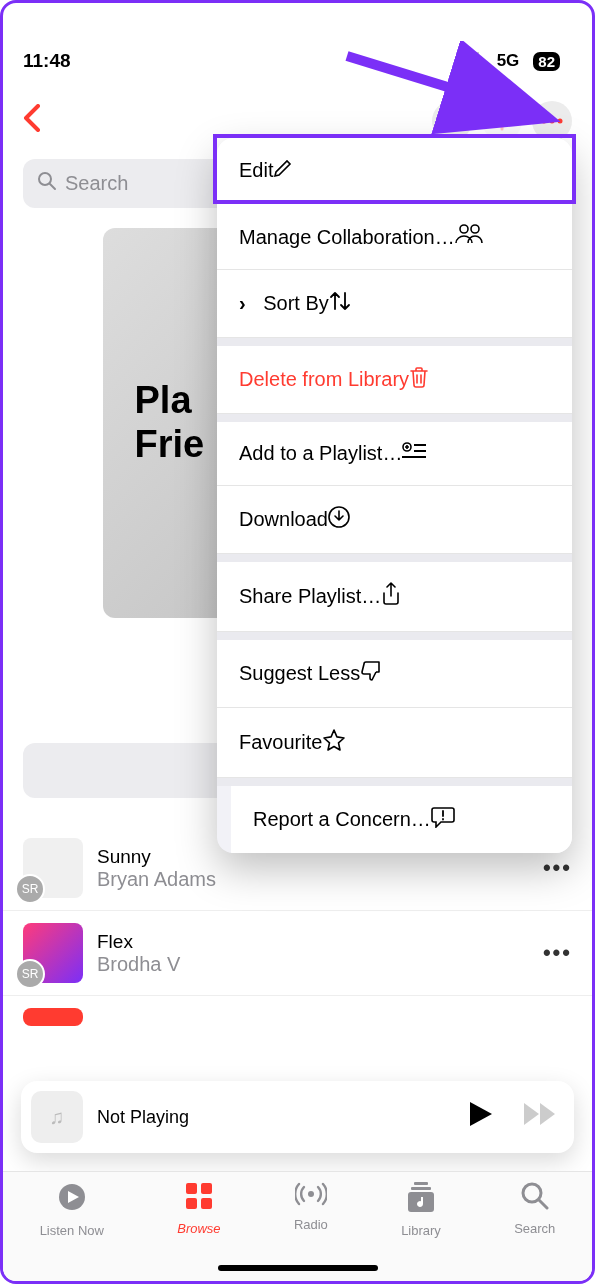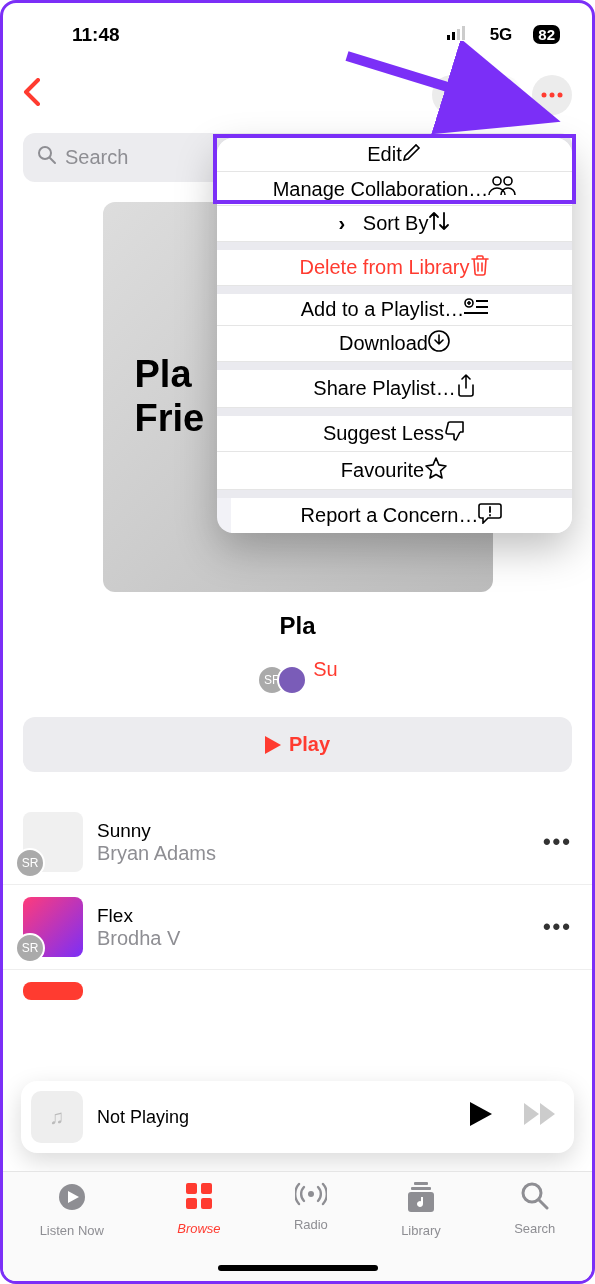--- a/index.html
+++ b/index.html
@@ -10,26 +10,27 @@
       font-family: -apple-system, BlinkMacSystemFont, "Helvetica Neue", sans-serif;
       position: relative;
       overflow: hidden;
       border: 3px solid #7b2ff7;
       border-radius: 16px;
     }
     .status-bar {
       display: flex;
       justify-content: space-between;
       align-items: center;
-      padding: 14px 32px 0 69px;
+      padding: 14px 32px 0 20px;
       height: 50px;
       font-size: 19px;
       font-weight: 600;
-    }
-    .status-right { display: flex; align-items: flex-start; gap: 21px; font-size: 17px; }
+      margin-top: 26px;
+    }
+    .status-right { display: flex; align-items: flex-end; gap: 14px; font-size: 17px; }
     .battery {
       display: inline-flex;
       align-items: center;
       background: #000;
       color: #fff;
       border-radius: 7px;
       padding: 1px 5px;
       font-size: 15px;
       font-weight: 700;
     }
@@ -205,22 +206,22 @@
       width: 355px;
       background: #f2f2f7;
       border-radius: 16px;
       box-shadow: 0 16px 40px rgba(0,0,0,0.25);
       overflow: hidden;
       z-index: 100;
     }
     .cm-item {
       display: flex;
       align-items: center;
-      justify-content: center;
-      padding: 4px 22px;
+      justify-content: flex-start;
+      padding: 20px 22px;
       font-size: 20px;
       background: #fff;
       border-bottom: 1px solid #e5e5e5;
     }
     .cm-item:last-child { border-bottom: none; margin-left: 14px; }
     .cm-separator { height: 8px; background: #eaeaef; }
     .cm-item.danger { color: #ff3b30; }
     .cm-icon { font-size: 20px; color: #000; }
     .cm-item.danger .cm-icon { color: #ff3b30; }
     .cm-item .cm-left { display:flex; align-items:center; gap:6px; }

